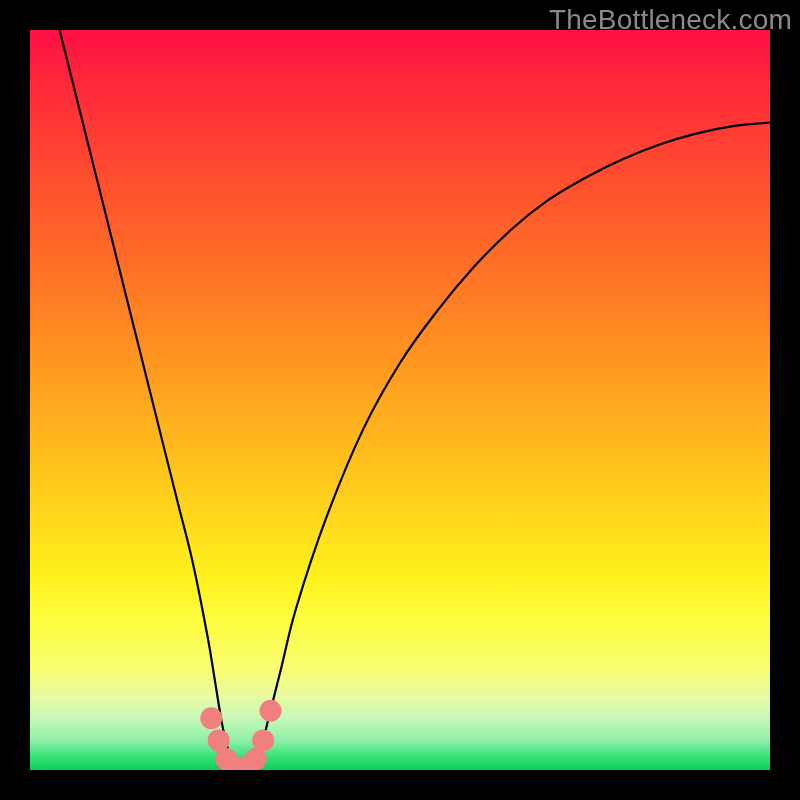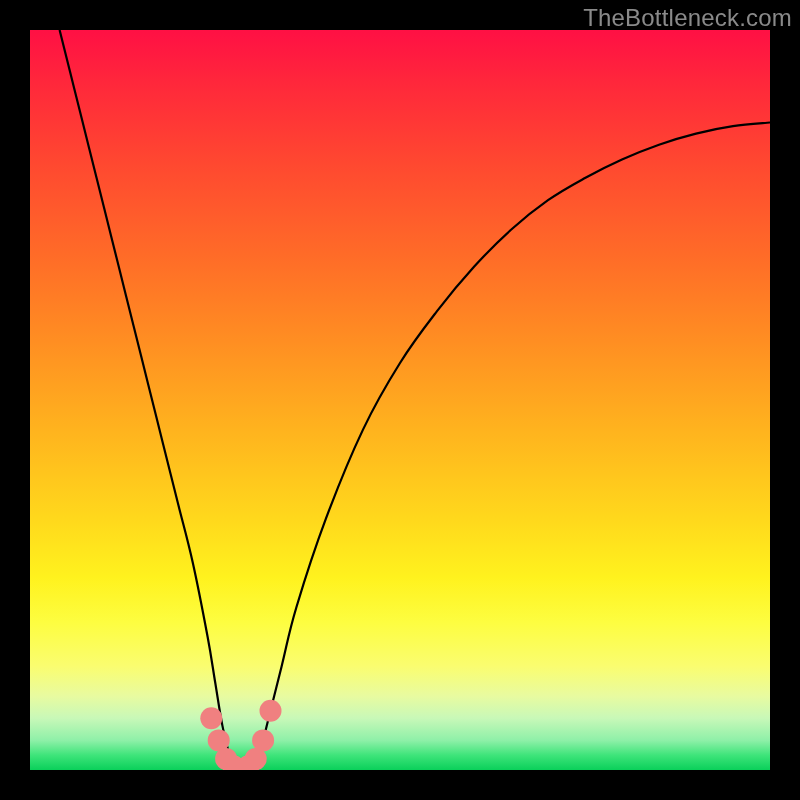--- a/index.html
+++ b/index.html
@@ -46,21 +46,21 @@
       #8ef0a8 96%,
       #3ee47a 98%,
       #0ad05a 100%
     );
   }
   .watermark {
     position: absolute;
     top: 4px;
     right: 8px;
     font-family: Arial, Helvetica, sans-serif;
-    font-size: 24px;
+    font-size: 28px;
     color: #8a8a8a;
     letter-spacing: 0.2px;
     user-select: none;
   }
   svg.curve {
     position: absolute;
     inset: 0;
   }
 </style>
 </head>

